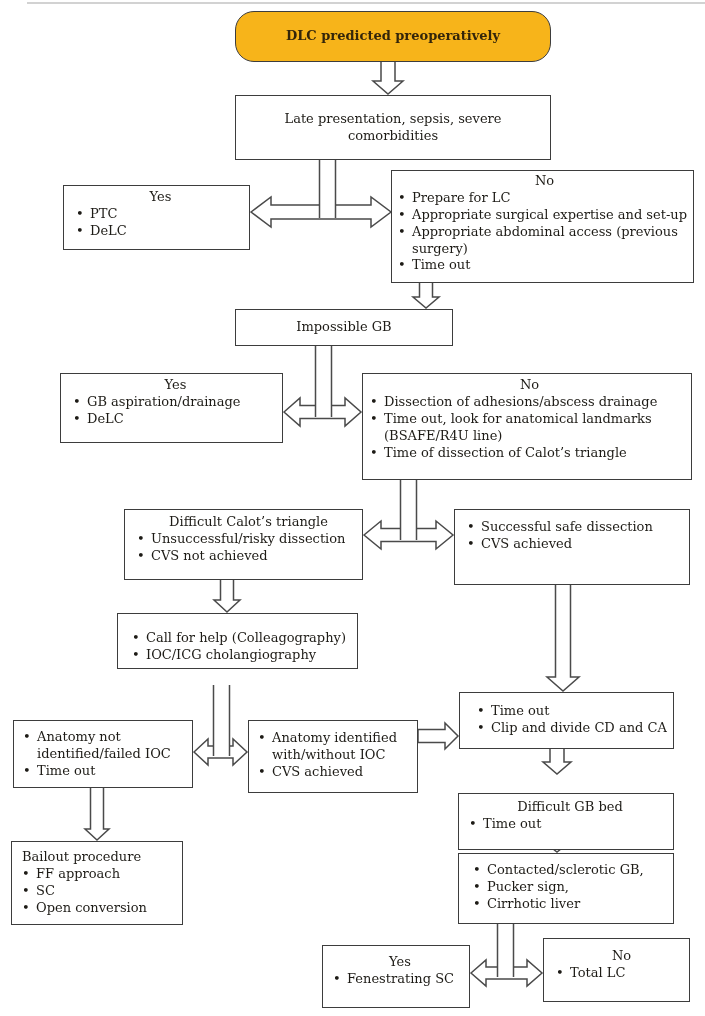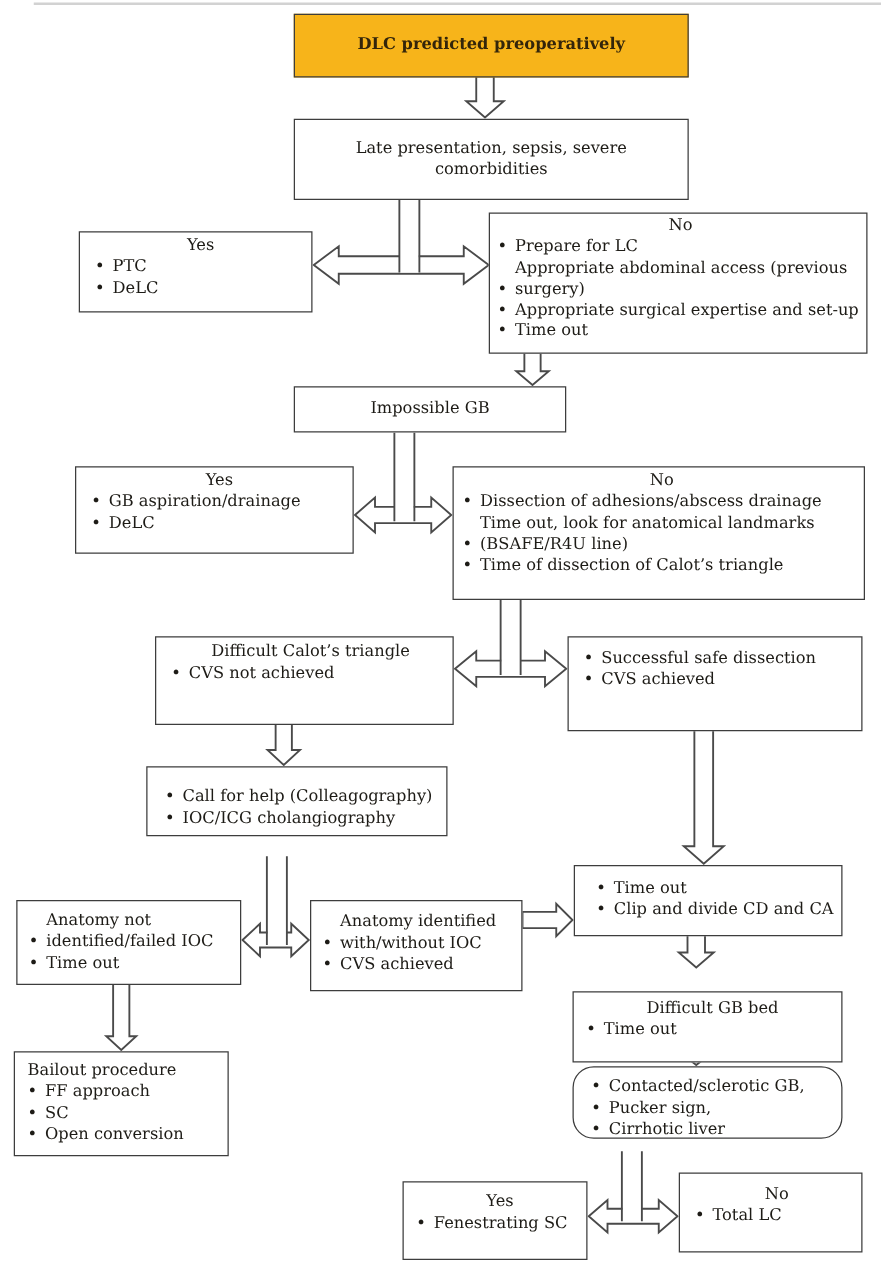--- a/index.html
+++ b/index.html
@@ -13,25 +13,25 @@
   #connectors path.fillonly{fill:#ffffff;stroke:none;}
   #connectors path.lines{fill:none;stroke:#4a4a4a;stroke-width:1.5;}
   .box{
     position:absolute;background:#ffffff;border:1.6px solid #3d3d3d;box-sizing:border-box;
     z-index:2;display:flex;flex-direction:column;
   }
   .box.center{align-items:center;justify-content:center;text-align:center;}
   .title{text-align:center;width:100%;}
   .title.left{text-align:left;padding-left:8px;}
   .bullets{display:flex;flex-direction:column;}
-  .bullet{display:flex;align-items:flex-end;}
+  .bullet{display:flex;align-items:flex-start;}
   .dot{flex:0 0 14px;text-align:left;}
   .dot::before{content:"\2022";}
   .bt{flex:1 1 auto;}
-  .start-box{font-weight:bold;color:#33250a;}
+  .start-box{font-weight:bold;color:#33250a;border-radius:19px;}
   
   .p-yes1{padding:3px 4px 2px 12px;}
   .p-no1{padding:2px 2px 2px 6px;}
   .p-yes2{padding:3px 4px 2px 12px;}
   .p-no2{padding:3px 2px 2px 7px;}
   .p-dcalot{padding:4px 2px 2px 12px;}
   .p-scalot{padding:9px 2px 2px 12px;}
   .p-callhelp{padding:16px 2px 2px 14px;}
   .p-anot{padding:8px 2px 2px 9px;}
   .p-ayes{padding:9px 2px 2px 9px;}
@@ -105,25 +105,25 @@
 
   <div class="box p-no1" style="left:391px;top:170px;width:303px;height:113px;">
     <div class="title">No</div>
     <div class="bullets">
       <div class="bullet">
           <span class="dot"></span>
           <span class="bt">Prepare for LC</span>
         </div>
       <div class="bullet">
           <span class="dot"></span>
+          <span class="bt">Appropriate surgical expertise and set-up</span>
+        </div>
+      <div class="bullet">
+          <span class="dot"></span>
           <span class="bt">Appropriate abdominal access (previous surgery)</span>
-        </div>
-      <div class="bullet">
-          <span class="dot"></span>
-          <span class="bt">Appropriate surgical expertise and set-up</span>
         </div>
       <div class="bullet">
           <span class="dot"></span>
           <span class="bt">Time out</span>
         </div>
     </div>
   </div>
 
   <div class="box center" style="left:235px;top:309px;width:218px;height:37px;">
     <div class="title">Impossible GB</div>
@@ -159,20 +159,24 @@
           <span class="bt">Time of dissection of Calot’s triangle</span>
         </div>
     </div>
   </div>
 
   <div class="box p-dcalot" style="left:124px;top:509px;width:239px;height:71px;">
     <div class="title">Difficult Calot’s triangle</div>
     <div class="bullets">
       <div class="bullet">
           <span class="dot"></span>
+          <span class="bt">Unsuccessful/risky dissection</span>
+        </div>
+      <div class="bullet">
+          <span class="dot"></span>
           <span class="bt">CVS not achieved</span>
         </div>
     </div>
   </div>
 
   <div class="box p-scalot" style="left:454px;top:509px;width:236px;height:76px;">
     <div class="bullets">
       <div class="bullet">
           <span class="dot"></span>
           <span class="bt">Successful safe dissection</span>
@@ -239,21 +243,21 @@
   <div class="box p-gbbed" style="left:458px;top:793px;width:216px;height:57px;">
     <div class="title">Difficult GB bed</div>
     <div class="bullets">
       <div class="bullet">
           <span class="dot"></span>
           <span class="bt">Time out</span>
         </div>
     </div>
   </div>
 
-  <div class="box p-contr" style="left:458px;top:853px;width:216px;height:58px;border-radius:17px;">
+  <div class="box p-contr" style="left:458px;top:853px;width:216px;height:71px;">
     <div class="bullets">
       <div class="bullet">
           <span class="dot"></span>
           <span class="bt">Contacted/sclerotic GB,</span>
         </div>
       <div class="bullet">
           <span class="dot"></span>
           <span class="bt">Pucker sign,</span>
         </div>
       <div class="bullet">

